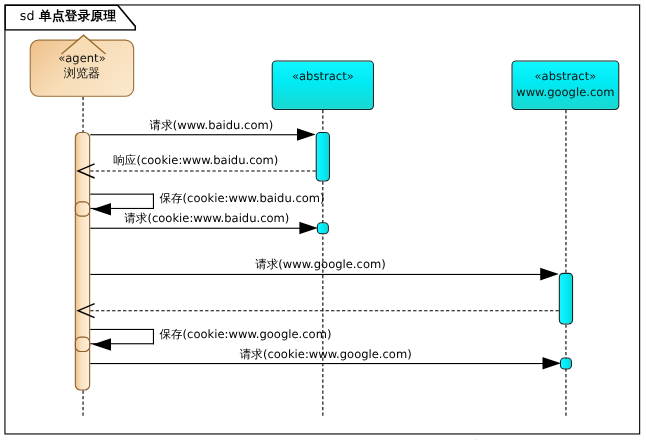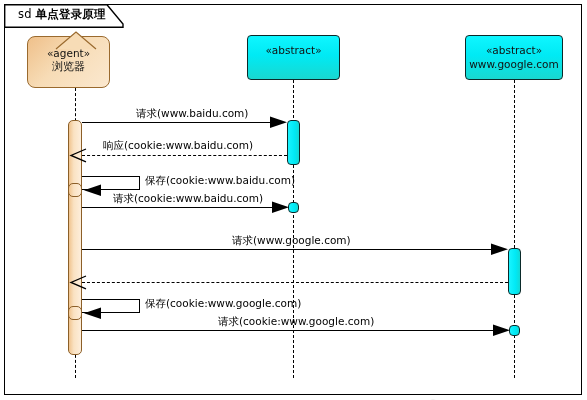--- a/index.html
+++ b/index.html
@@ -64,20 +64,21 @@
   }
   .head.agent {
     border-radius: 8px;
     background: linear-gradient(135deg, #efc08a 0%, #f7dcb6 45%, #fbe8cf 100%);
     border-color: #9a6a2e;
   }
   .head.abstract {
     border-radius: 4px;
     background: linear-gradient(180deg, #0ff6ff 0%, #00eaf4 45%, #19d8d0 100%);
     border-color: #0b2a2a;
+    margin-top: 20px;
   }
   .head .stereo {
     display: block;
     font-size: 10.5px;
     color: #111111;
   }
   .head .nm {
     display: block;
     font-size: 10.5px;
     color: #111111;
@@ -182,21 +183,21 @@
     <div class="frame-tab-text">
       <span class="sd">sd</span>
       <span class="ttl">单点登录原理</span>
     </div>
   </div>
 
   <div class="lifeline" style="left:75px; top:88px; height:290px;"></div>
   <div class="lifeline" style="left:293px; top:80px; height:298px;"></div>
   <div class="lifeline" style="left:514px; top:80px; height:298px;"></div>
 
-  <div class="head agent" style="left:27px; top:36px; width:83px; height:52px; padding-top:9px;">
+  <div class="head agent" style="left:27px; top:36px; width:95px; height:52px; padding-top:9px;">
     <span class="stereo">«agent»</span>
     <span class="nm">浏览器</span>
   </div>
   <div class="agent-hat" style="left:55px; top:28px;">
     <svg width="42" height="22" viewBox="0 0 42 22">
       <path d="M1,21 L21,4 L41,21" fill="#f7dcb6" stroke="#9a6a2e" stroke-width="1.2"></path>
     </svg>
   </div>
 
   <div class="head abstract" style="left:247px; top:35px; width:93px; height:45px; padding-top:7px;">

